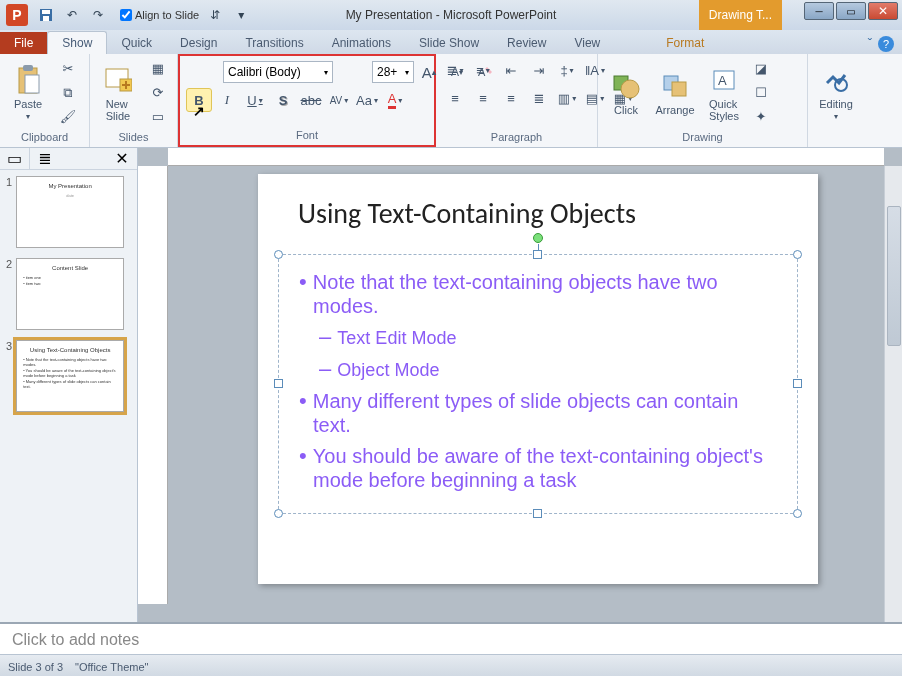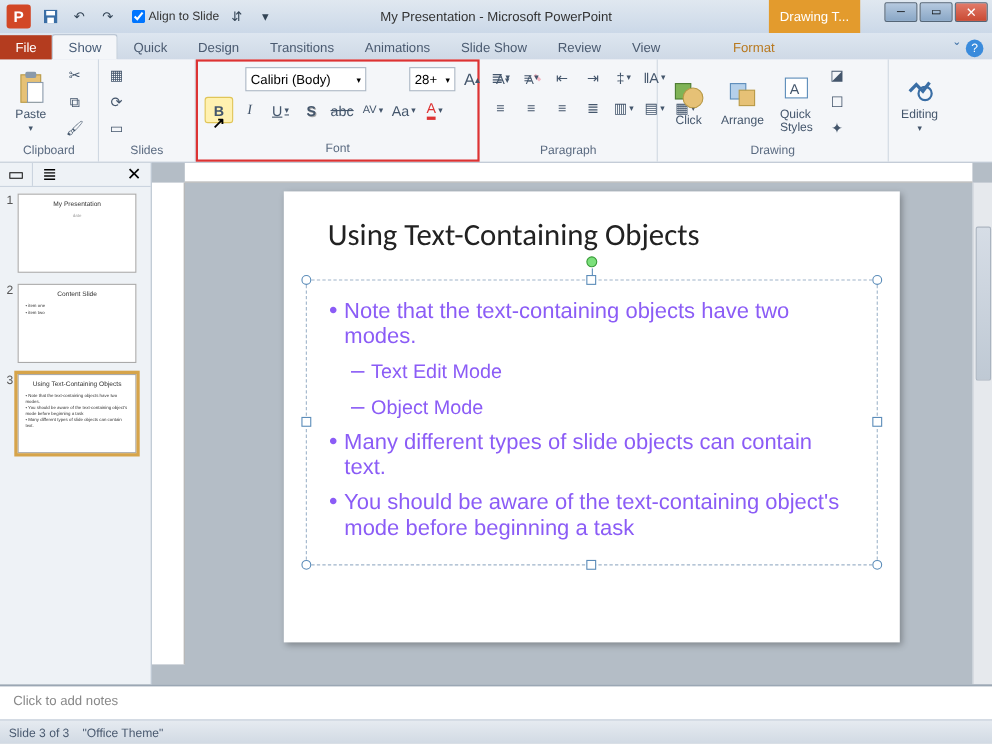--- a/index.html
+++ b/index.html
@@ -71,21 +71,21 @@
 .rot{position:absolute;top:-22px;left:50%;width:10px;height:10px;border-radius:50%;background:#7be07b;border:1px solid #3a9c3a;margin-left:-5px}
 .rot::after{content:'';position:absolute;top:10px;left:4px;width:1px;height:10px;background:#5b8cb9}
 .content-box ul { list-style:none; padding:14px 20px; font-size:20px; font-family:Calibri; color:#8b5cf6;}
 .content-box ul li { margin-bottom:6px; text-indent:-14px; padding-left:14px;}
 .content-box ul li::before{content:'• '; font-size:22px;}
 .content-box ul li.sub { font-size:18px; padding-left:34px;}
 .content-box ul li.sub::before{content:'– ';}
 .vscroll{position:absolute;top:18px;right:0;width:18px;bottom:0;background:#e6e9ed;border-left:1px solid #c7ced6;}
 .vscroll .sthumb{position:absolute;top:40px;left:2px;width:14px;height:140px;background:linear-gradient(#d6dde6,#bfc9d4);border:1px solid #aab4c0;border-radius:2px;}
 
-.notes { height:32px; border-top:2px solid #9ba7b4; background:#fff; padding:6px 12px; font-size:12px; color:#888; font-family:Calibri;}
+.notes { height:32px; border-top:2px solid #9ba7b4; background:#fff; padding:6px 12px; font-size:16px; color:#888; font-family:Calibri;}
 
 
 .statusbar { height:24px; background:linear-gradient(#e6ebf1,#cfd8e2); border-top:1px solid #b8c4d2; display:flex; align-items:center; font-size:11px; color:#4a5a70; padding:0 8px; gap:12px; position:relative;}
 .statusbar .right { position:absolute; right:8px; display:flex; align-items:center; gap:6px;}
 .viewbtn{width:18px;height:14px;border:1px solid #9aa6b2;background:#f4f6f9;cursor:pointer;}
 .zoomslider{width:90px;height:4px;background:#c6ced6;position:relative;border-radius:2px;}
 .zoomslider .zthumb{position:absolute;top:-4px;left:32px;width:8px;height:12px;background:#8fa2b6;border:1px solid #6d8196;border-radius:2px;}
 svg{display:block}
 </style>
 </head>
@@ -155,20 +155,32 @@
         <div class="smallbtn">✂</div>
         <div class="smallbtn">⧉</div>
         <div class="smallbtn">🖌</div>
       </div>
     </div>
     <div class="group-label">Clipboard</div>
   </div>
 
   <div class="group" style="width:88px">
     <div class="group-body">
+      <div class="bigbtn">
+        <div class="ico">
+            <svg width="28" height="26">
+              <rect x="2" y="2" width="22" height="18" fill="#fff" stroke="#b89946"></rect>
+              <rect x="16" y="12" width="12" height="12" fill="#f2c851" stroke="#b89946"></rect>
+              <line x1="22" y1="14" x2="22" y2="22" stroke="#b87920" stroke-width="2"></line>
+              <line x1="18" y1="18" x2="26" y2="18" stroke="#b87920" stroke-width="2"></line>
+            </svg>
+          </div>
+        <span style="white-space:pre">New
+Slide</span>
+      </div>
       <div class="smallcol">
         <div class="smallbtn">▦</div>
         <div class="smallbtn">⟳</div>
         <div class="smallbtn">▭</div>
       </div>
     </div>
     <div class="group-label">Slides</div>
   </div>
 
   <div class="group font-group" style="width:258px">

